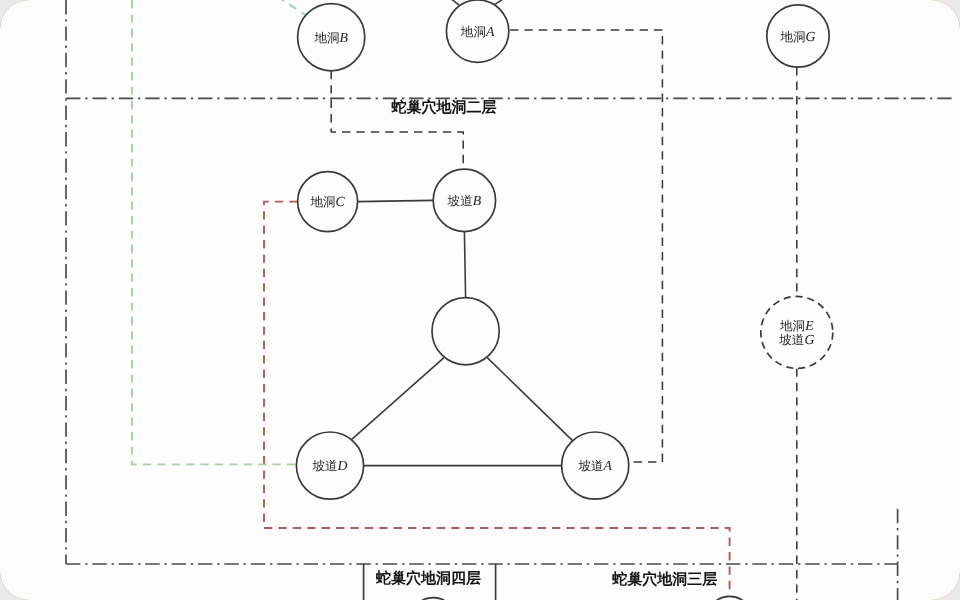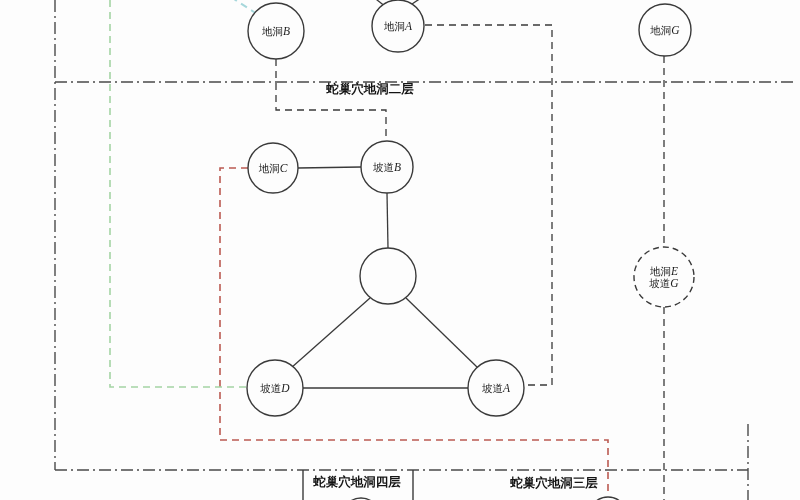--- a/index.html
+++ b/index.html
@@ -1,18 +1,18 @@
 <!DOCTYPE html>
 <html><head>
 <meta charset="utf-8">
 <style>
   html,body{margin:0;padding:0;background:#e9e9e9;}
   #stage{
     position:relative;width:800px;height:500px;background:#c2410c;
-    overflow:hidden;font-family:"Liberation Sans",sans-serif;
+    overflow:hidden;font-family:"Liberation Sans",sans-serif;border-radius:24px;
   }
   svg{display:block}
   .node-label{font-family:"Liberation Sans",sans-serif;fill:#1c1c1c;}
   .floor-label{font-family:"Liberation Sans",sans-serif;fill:#141414;font-weight:bold;}
 </style>
 </head>
 <body>
 
 <div id="stage">
   <svg width="800" height="500" viewBox="0 0 800 500" xmlns="http://www.w3.org/2000/svg">

